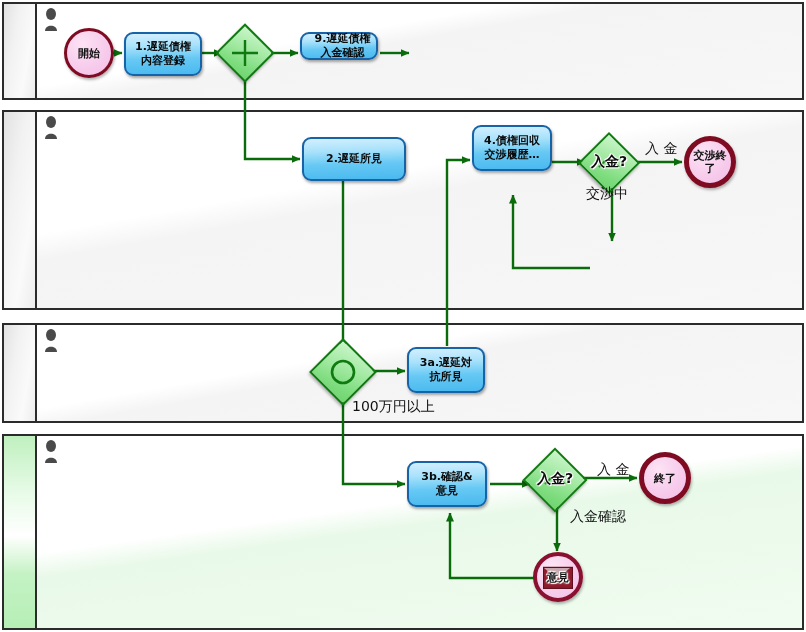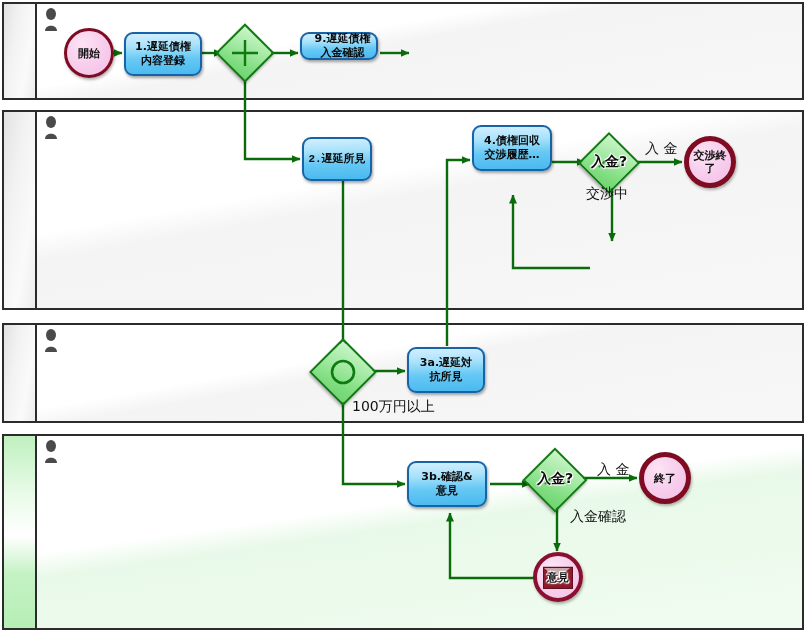--- a/index.html
+++ b/index.html
@@ -290,21 +290,21 @@
     <svg class="mark" viewBox="0 0 42 42">
       <path d="M21,8 L21,34 M8,21 L34,21" stroke="#0f7a0f" stroke-width="2.4"></path>
     </svg>
   </div>
 
   <div class="node task" style="left:300px;top:32px;width:78px;height:28px;padding-left:10px;">
     <span>9.遅延債権<br>入金確認</span>
   </div>
 
 
-  <div class="node task" style="left:302px;top:137px;width:70px;height:44px;font-family:Liberation Mono, monospace;">
+  <div class="node task" style="left:302px;top:137px;width:104px;height:44px;">
     <span>2.遅延所見</span>
   </div>
 
   <div class="node task" style="left:472px;top:125px;width:80px;height:46px;">
     <span>4.債権回収<br>交渉履歴…</span>
   </div>
 
   <div class="gw" style="left:587px;top:141px;width:44px;height:44px;">
     <div class="dia"></div>
     <svg class="mark" viewBox="0 0 44 44">

